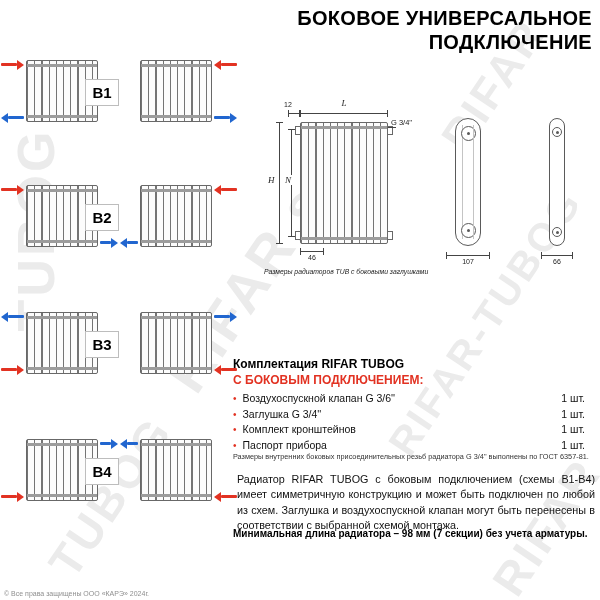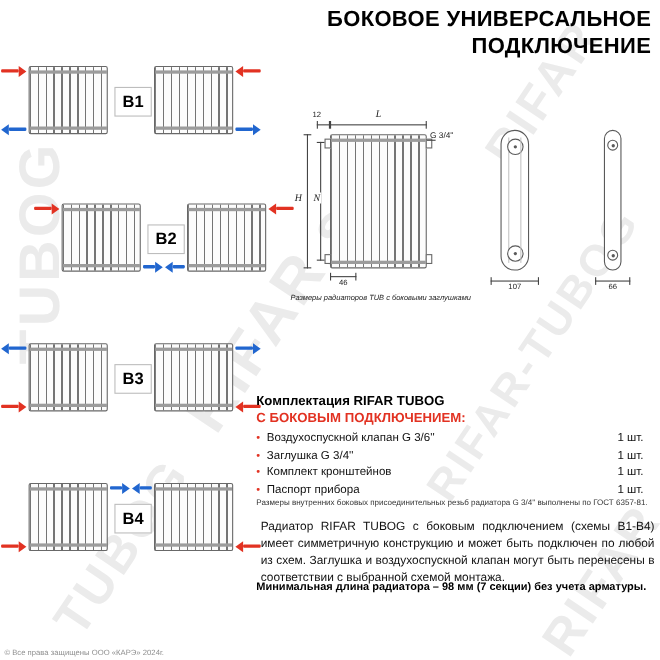--- a/index.html
+++ b/index.html
@@ -25,21 +25,21 @@
     border:1px solid #686868;border-radius:2px;
     background-image:
       linear-gradient(#9c9c9c,#9c9c9c),
       linear-gradient(#9c9c9c,#9c9c9c),
       repeating-linear-gradient(90deg,#747474 0 1.2px,#fcfcfc 1.2px 7.2px);
     background-size:100% 3px,100% 3px,100% 100%;
     background-position:0 3px,0 calc(100% - 3px),0 0;
     background-repeat:no-repeat,no-repeat,repeat;}
   .rad-a{left:26px;top:8px;}
   .rad-b{left:140px;top:8px;}
-  .scheme-label{position:absolute;left:104px;top:27px;width:34px;box-sizing:border-box;
+  .scheme-label{position:absolute;left:85px;top:27px;width:34px;box-sizing:border-box;
     text-align:center;font-weight:bold;font-size:15px;padding:4px 0;background:#fff;
     border:1px solid #bdbdbd;color:#000;}
   .fl-arrow{position:absolute;height:3px;border-radius:1px;}
   .fl-arrow::after{content:"";position:absolute;top:50%;transform:translateY(-50%);width:0;height:0;
     border-top:5px solid transparent;border-bottom:5px solid transparent;}
   .fl-arrow.pr::after{left:100%;border-left:7px solid currentColor;}
   .fl-arrow.pl::after{right:100%;border-right:7px solid currentColor;}
   .fl-arrow.red{background:var(--red,#e23222);color:var(--red,#e23222);}
   .fl-arrow.blue{background:var(--blue,#2166cf);color:var(--blue,#2166cf);}
 
@@ -110,21 +110,21 @@
     <div id="schemes">
         <div class="scheme-row" style="top: 52px;">
           <div class="radiator rad-a"></div>
           <div class="fl-arrow red pr" style="width: 16px; left: 1px; top: 11px;"></div>
           <div class="fl-arrow blue pl" style="width: 16px; left: 8px; top: 64px;"></div>
           <div class="radiator rad-b"></div>
           <div class="fl-arrow red pl" style="width: 16px; left: 221px; top: 11px;"></div>
           <div class="fl-arrow blue pr" style="width: 16px; left: 214px; top: 64px;"></div>
           <div class="scheme-label">В1</div>
         </div>
-        <div class="scheme-row" style="top: 177px; margin-left: 30px;">
+        <div class="scheme-row" style="top: 177px;">
           <div class="radiator rad-a"></div>
           <div class="fl-arrow red pr" style="width: 16px; left: 1px; top: 11px;"></div>
           <div class="fl-arrow blue pr" style="width: 11px; left: 100px; top: 64px;"></div>
           <div class="radiator rad-b"></div>
           <div class="fl-arrow red pl" style="width: 16px; left: 221px; top: 11px;"></div>
           <div class="fl-arrow blue pl" style="width: 11px; left: 127px; top: 64px;"></div>
           <div class="scheme-label">В2</div>
         </div>
         <div class="scheme-row" style="top: 304px;">
           <div class="radiator rad-a"></div>

